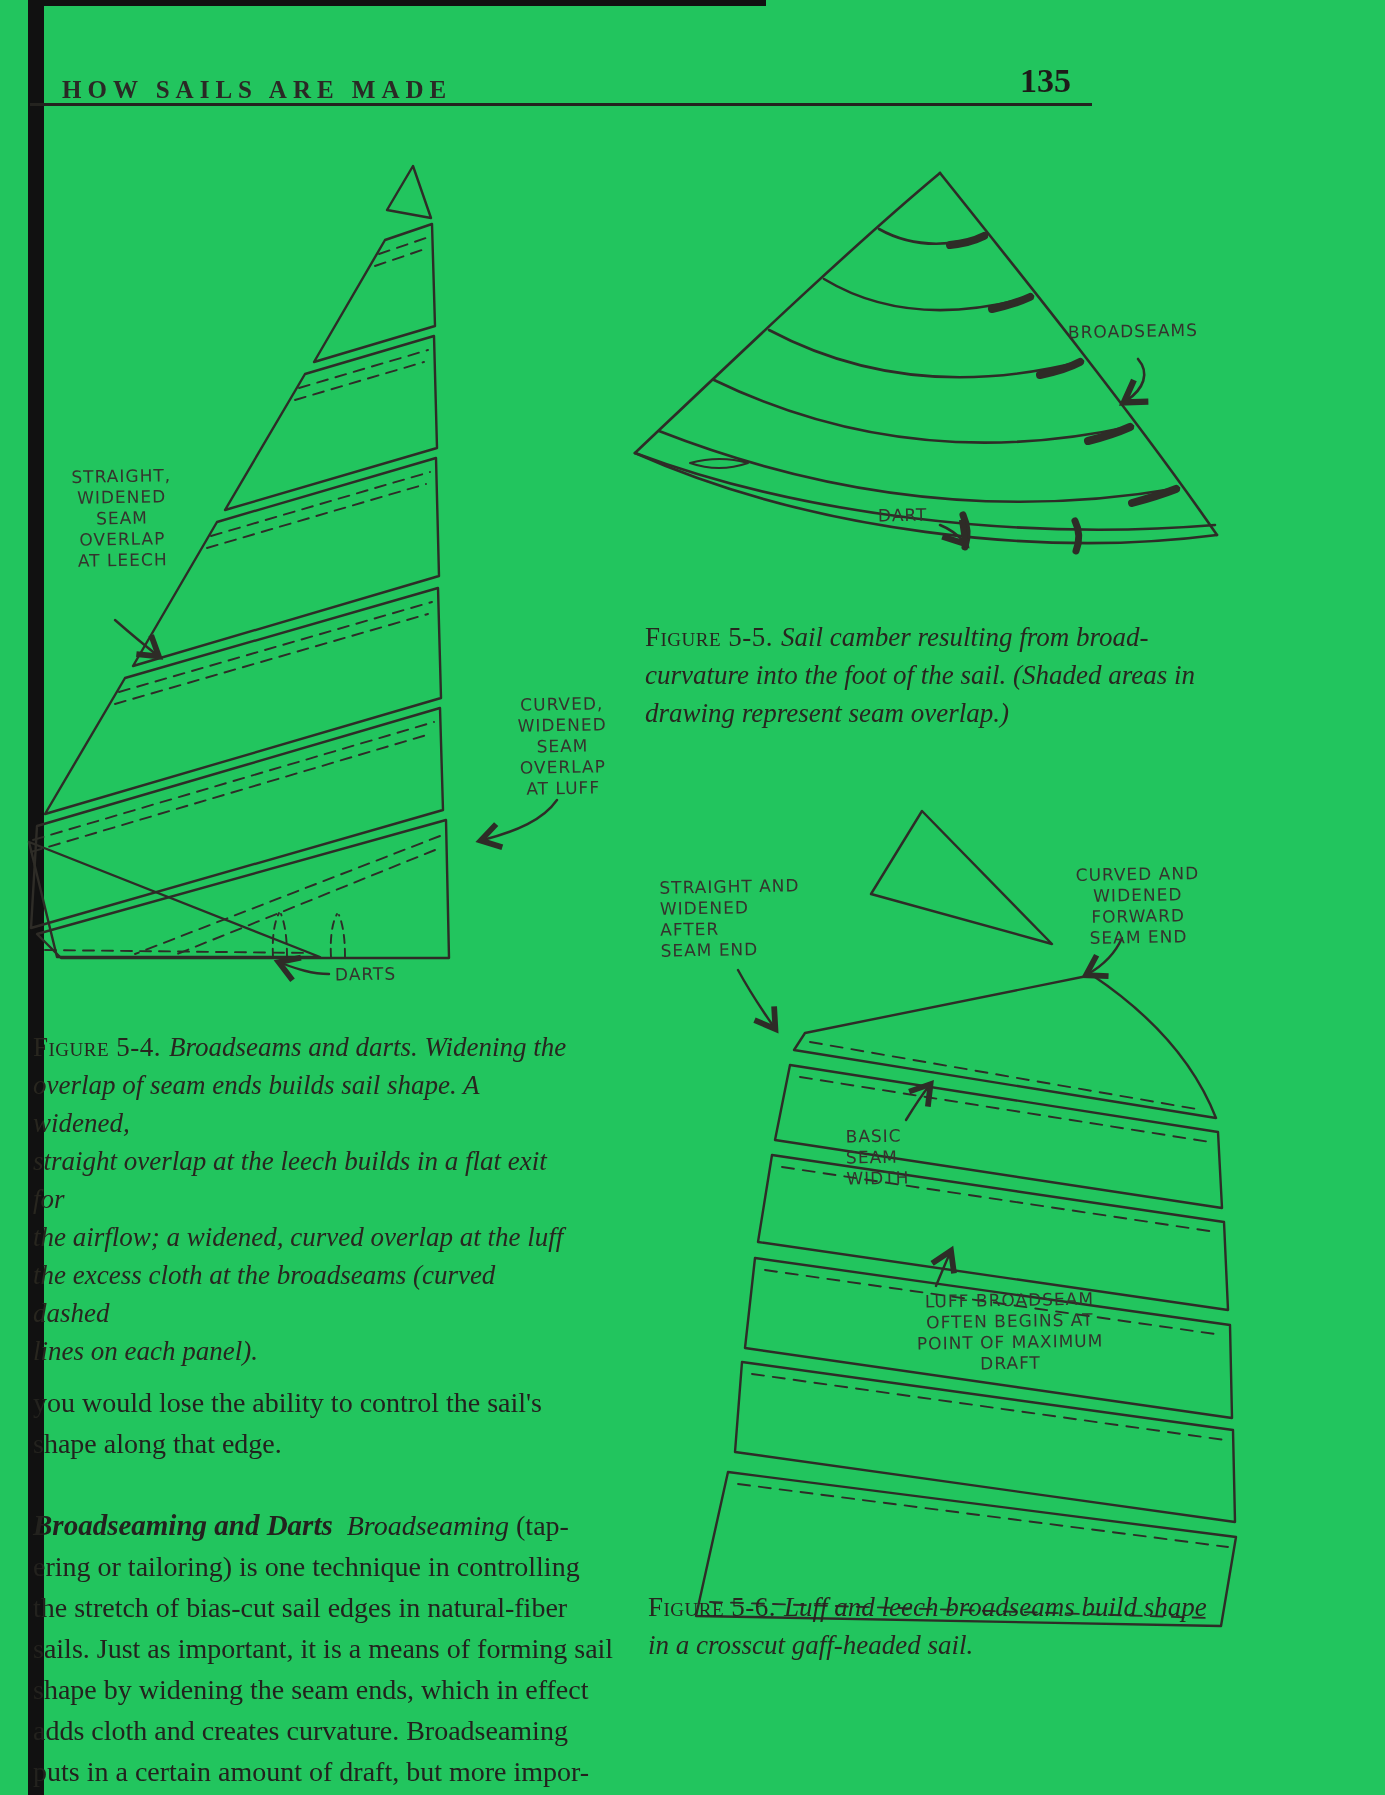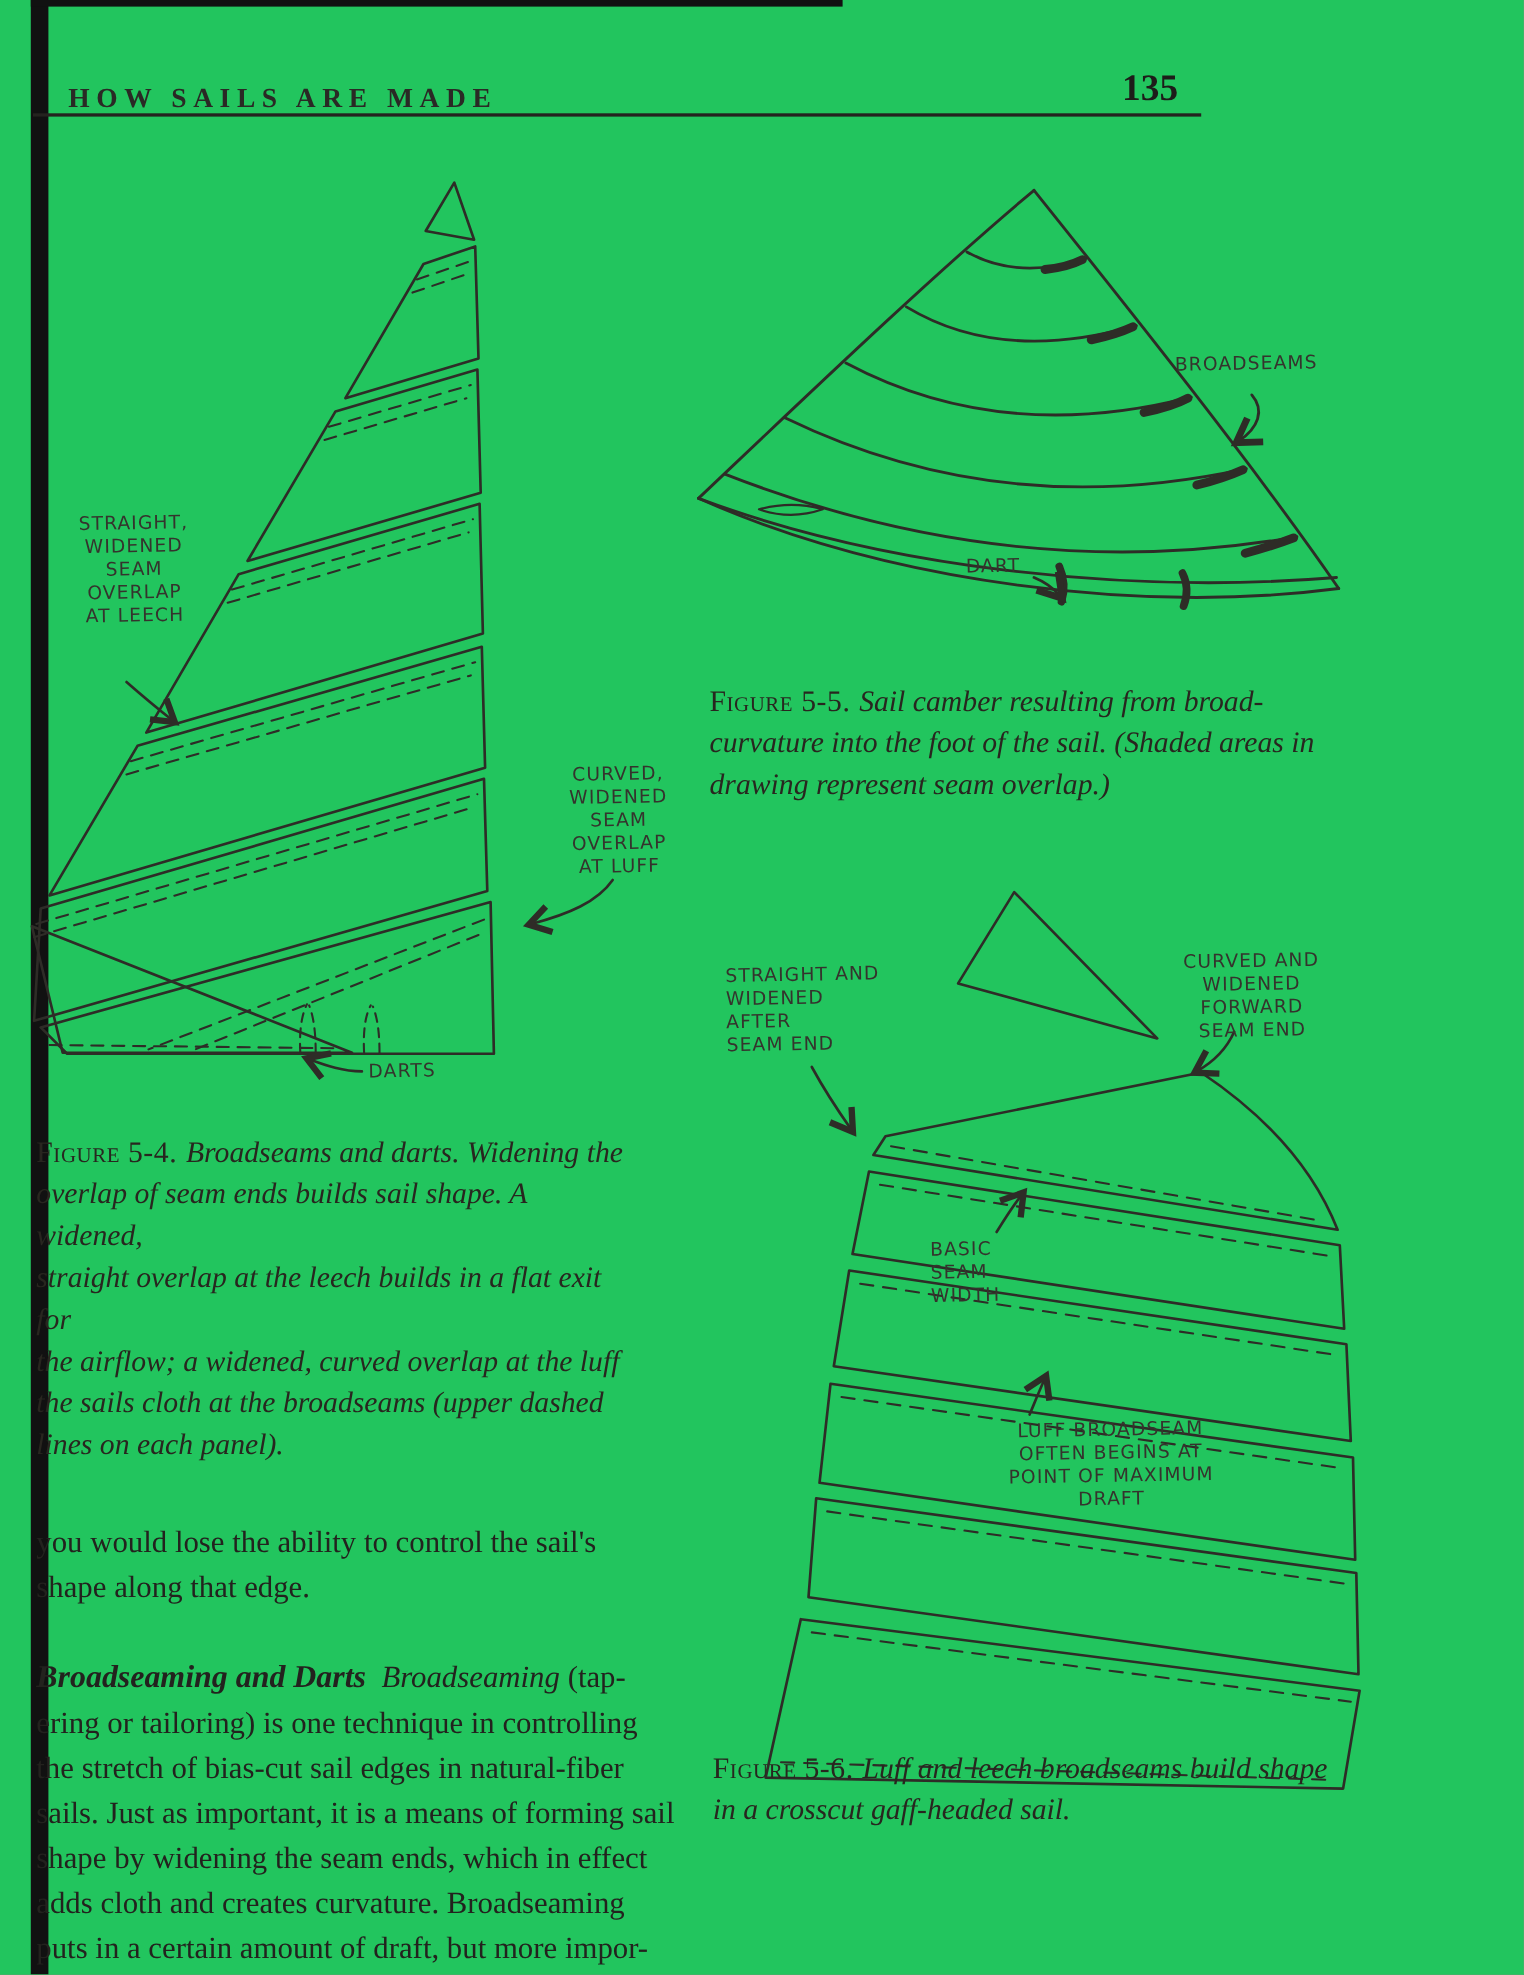--- a/index.html
+++ b/index.html
@@ -160,21 +160,21 @@
     <div class="capline"><span class="figlabel">Figure 5-5.</span><span class="ital">Sail camber resulting from broad-</span></div>
     <div class="ital">curvature into the foot of the sail. (Shaded areas in</div>
     <div class="ital">drawing represent seam overlap.)</div>
   </div>
 
   <div class="caption" style="left:33px;top:1028px;width:545px;">
     <div class="capline"><span class="figlabel">Figure 5-4.</span><span class="ital">Broadseams and darts. Widening the</span></div>
     <div class="ital">overlap of seam ends builds sail shape. A widened,</div>
     <div class="ital">straight overlap at the leech builds in a flat exit for</div>
     <div class="ital">the airflow; a widened, curved overlap at the luff</div>
-    <div class="ital">the sails cloth at the broadseams (upper dashed</div>
+    <div class="ital">the excess cloth at the broadseams (curved dashed</div>
     <div class="ital">lines on each panel).</div>
   </div>
 
   <div class="bodytext" style="left:33px;top:1382px;width:545px;">
     <div class="line">you would lose the ability to control the sail's</div>
     <div class="line">shape along that edge.</div>
     <div class="para-gap"></div>
     <div class="line"><span class="lead">Broadseaming and Darts</span><span class="ital">Broadseaming</span>&nbsp;<span>(tap-</span></div>
     <div class="line">ering or tailoring) is one technique in controlling</div>
     <div class="line">the stretch of bias-cut sail edges in natural-fiber</div>

